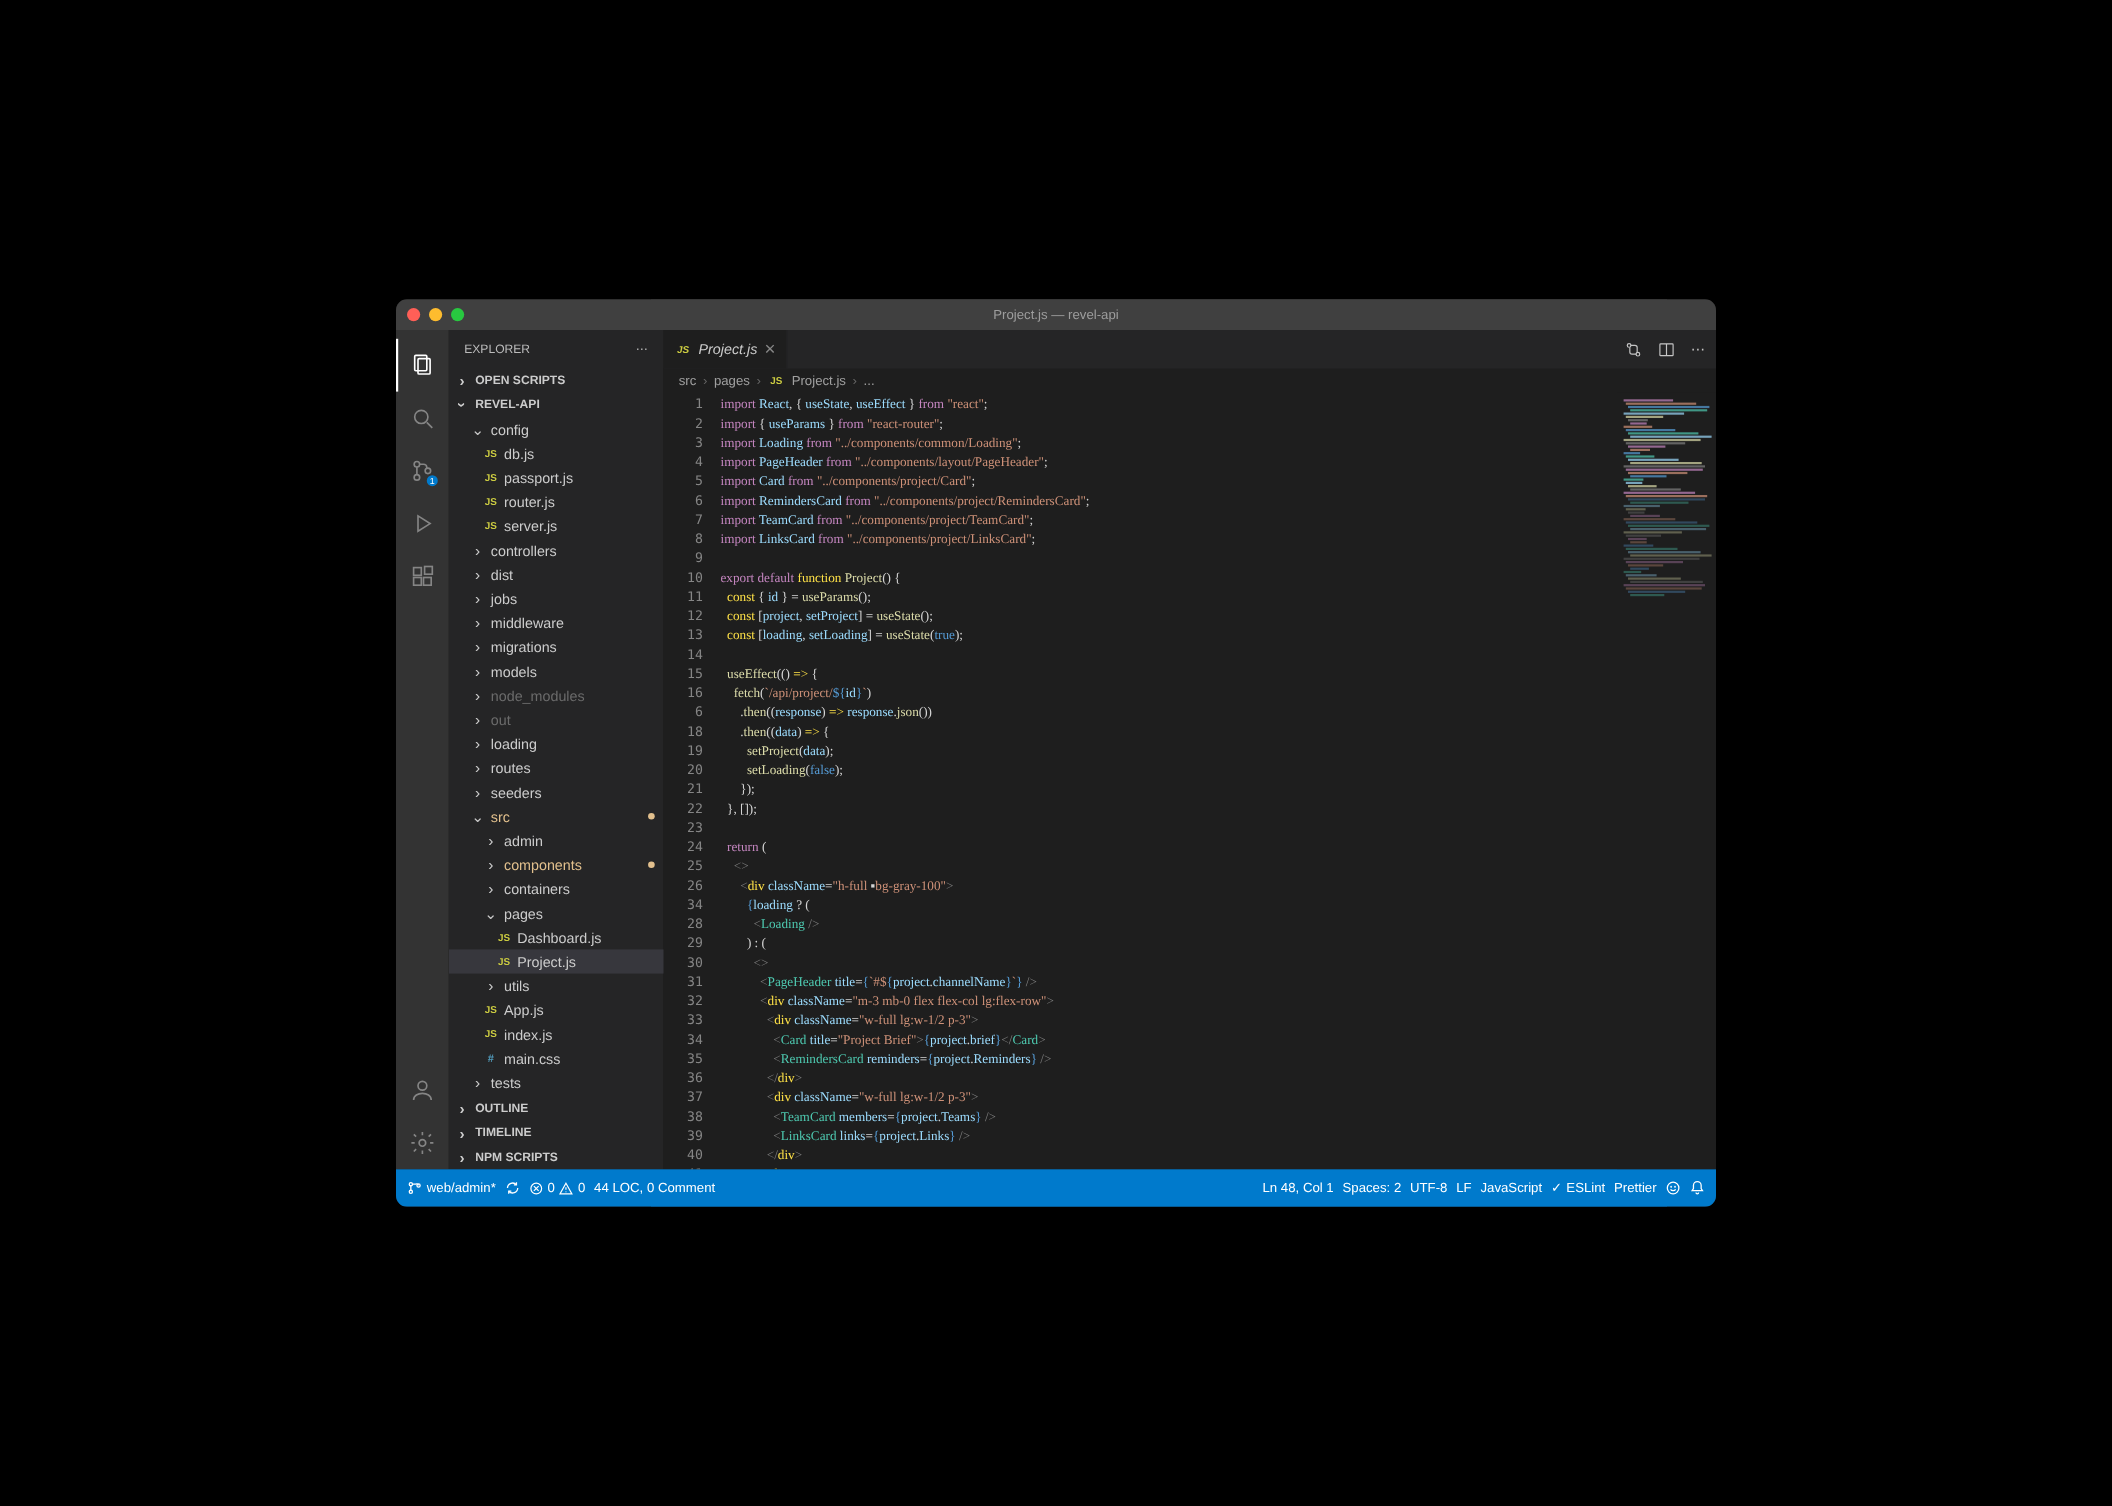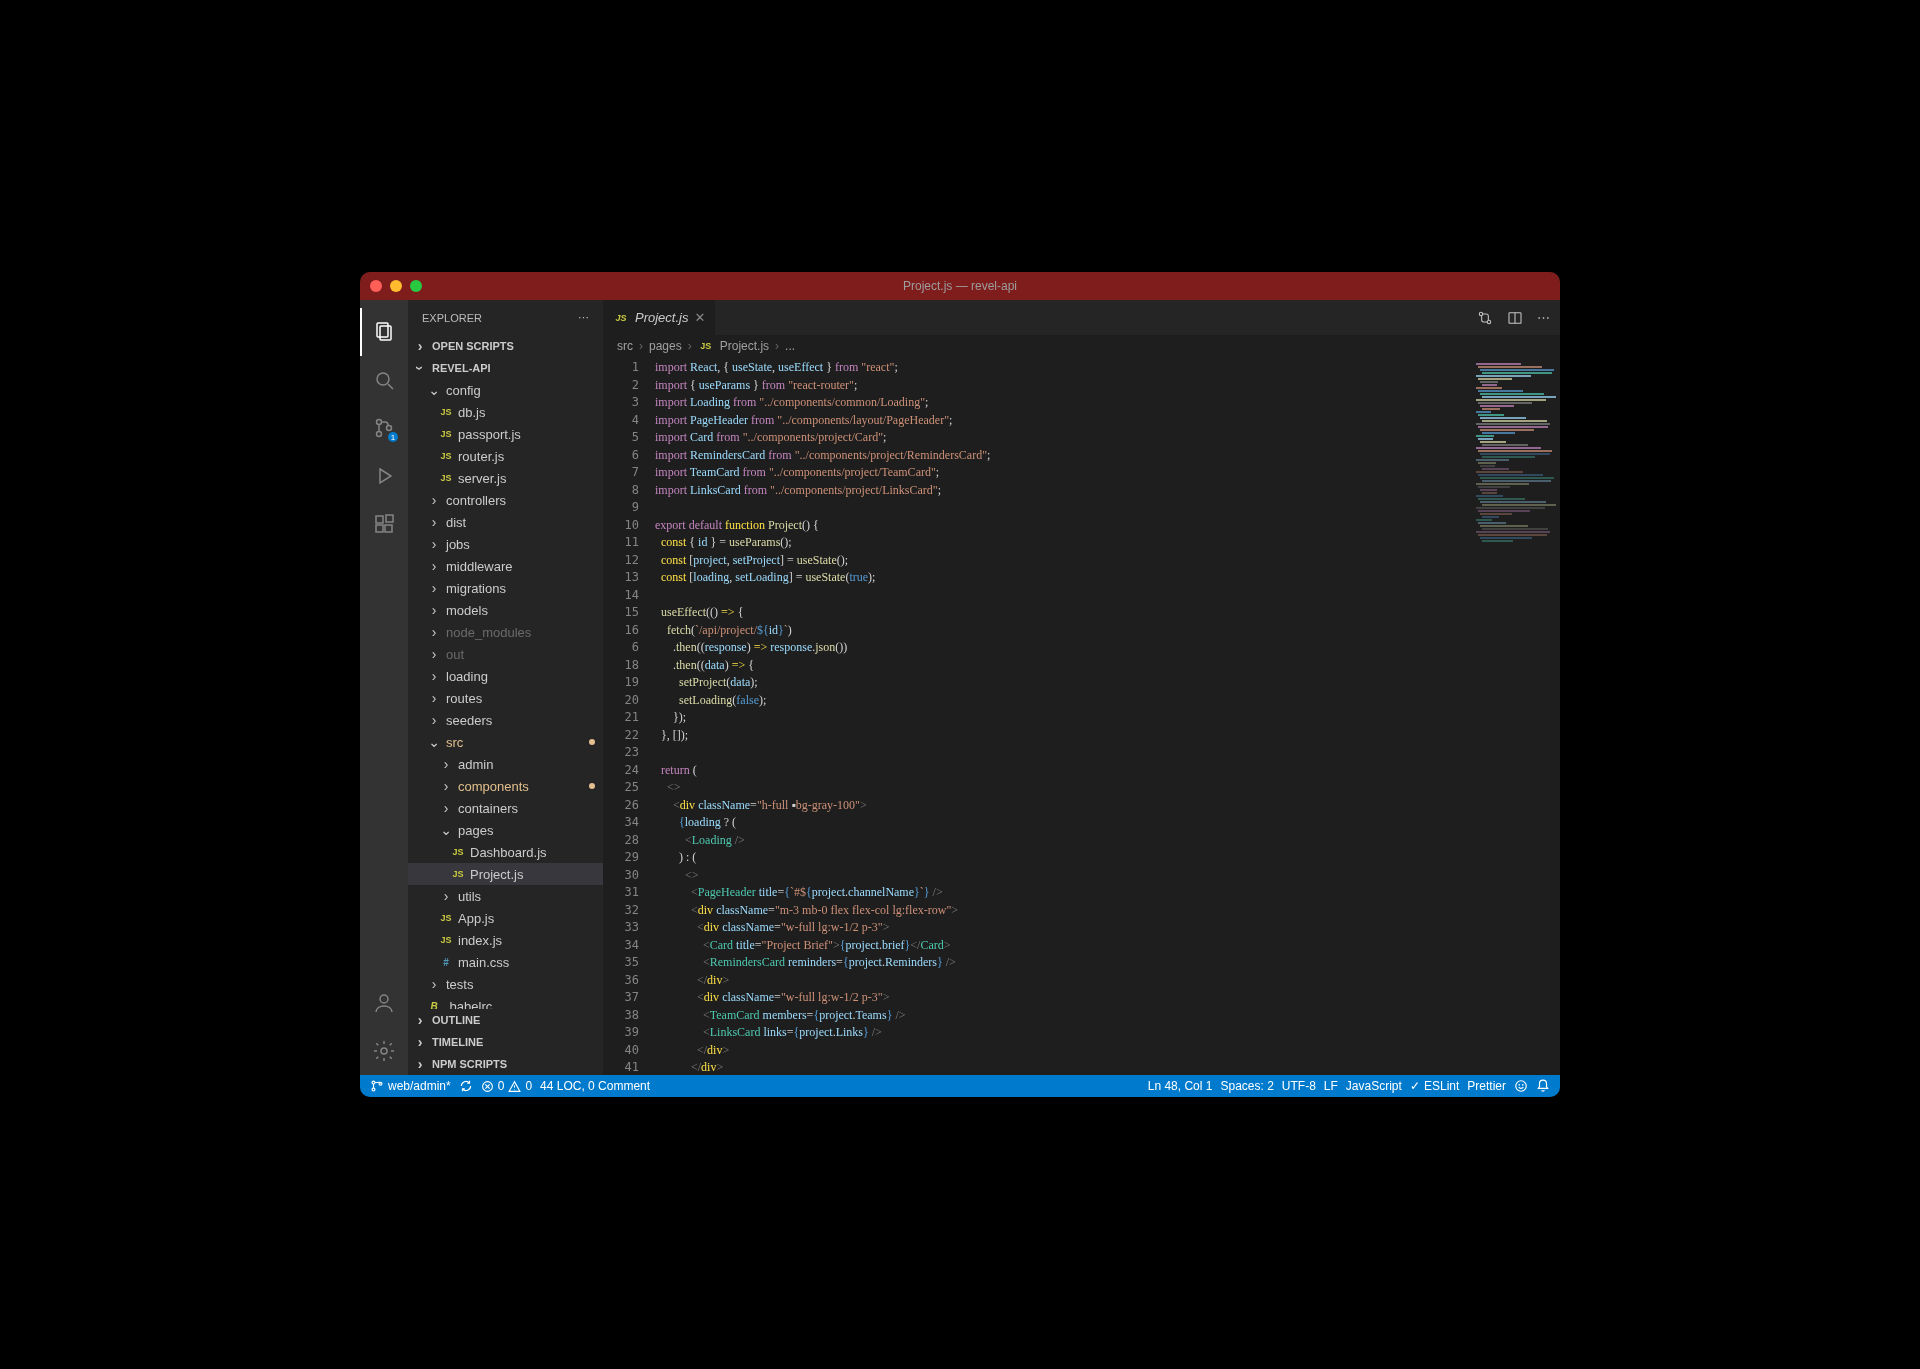--- a/index.html
+++ b/index.html
@@ -19,21 +19,21 @@
   height: 825px;
   background: #1e1e1e;
   border-radius: 10px;
   overflow: hidden;
   display: flex;
   flex-direction: column;
   box-shadow: 0 10px 40px rgba(0,0,0,.5);
 }
 .titlebar {
   height: 28px;
-  background: #7f1d1d;
+  background: #404040;
   display: flex;
   align-items: center;
   padding: 0 10px;
   position: relative;
 }
 .traffic { display: flex; gap: 8px; }
 .dot { width: 12px; height: 12px; border-radius: 50%; }
 .dot.close { background: #ff5f57; }
 .dot.min { background: #febc2e; }
 .dot.max { background: #28c840; }
@@ -130,21 +130,21 @@
 .tok-var { color: #9cdcfe; }
 .tok-str { color: #ce9178; }
 .tok-call { color: #dcdcaa; }
 .tok-bool { color: #569cd6; }
 .tok-attr { color: #9cdcfe; }
 .tok-tag { color: #4ec9b0; }
 .tok-pn { color: #808080; }
 .tok-brace { color: #569cd6; }
 
 .statusbar {
-  height: 22px; background: #007acc; color: #ffffff;
+  height: 34px; background: #007acc; color: #ffffff;
   display: flex; align-items: center; font-size: 12px;
   padding: 0 10px; gap: 8px;
 }
 .statusbar .spacer { flex: 1; }
 .statusbar .item { display: flex; align-items: center; gap: 4px; cursor: pointer; }
 svg { display: block; }
 </style>
 </head>
 <body>
 

